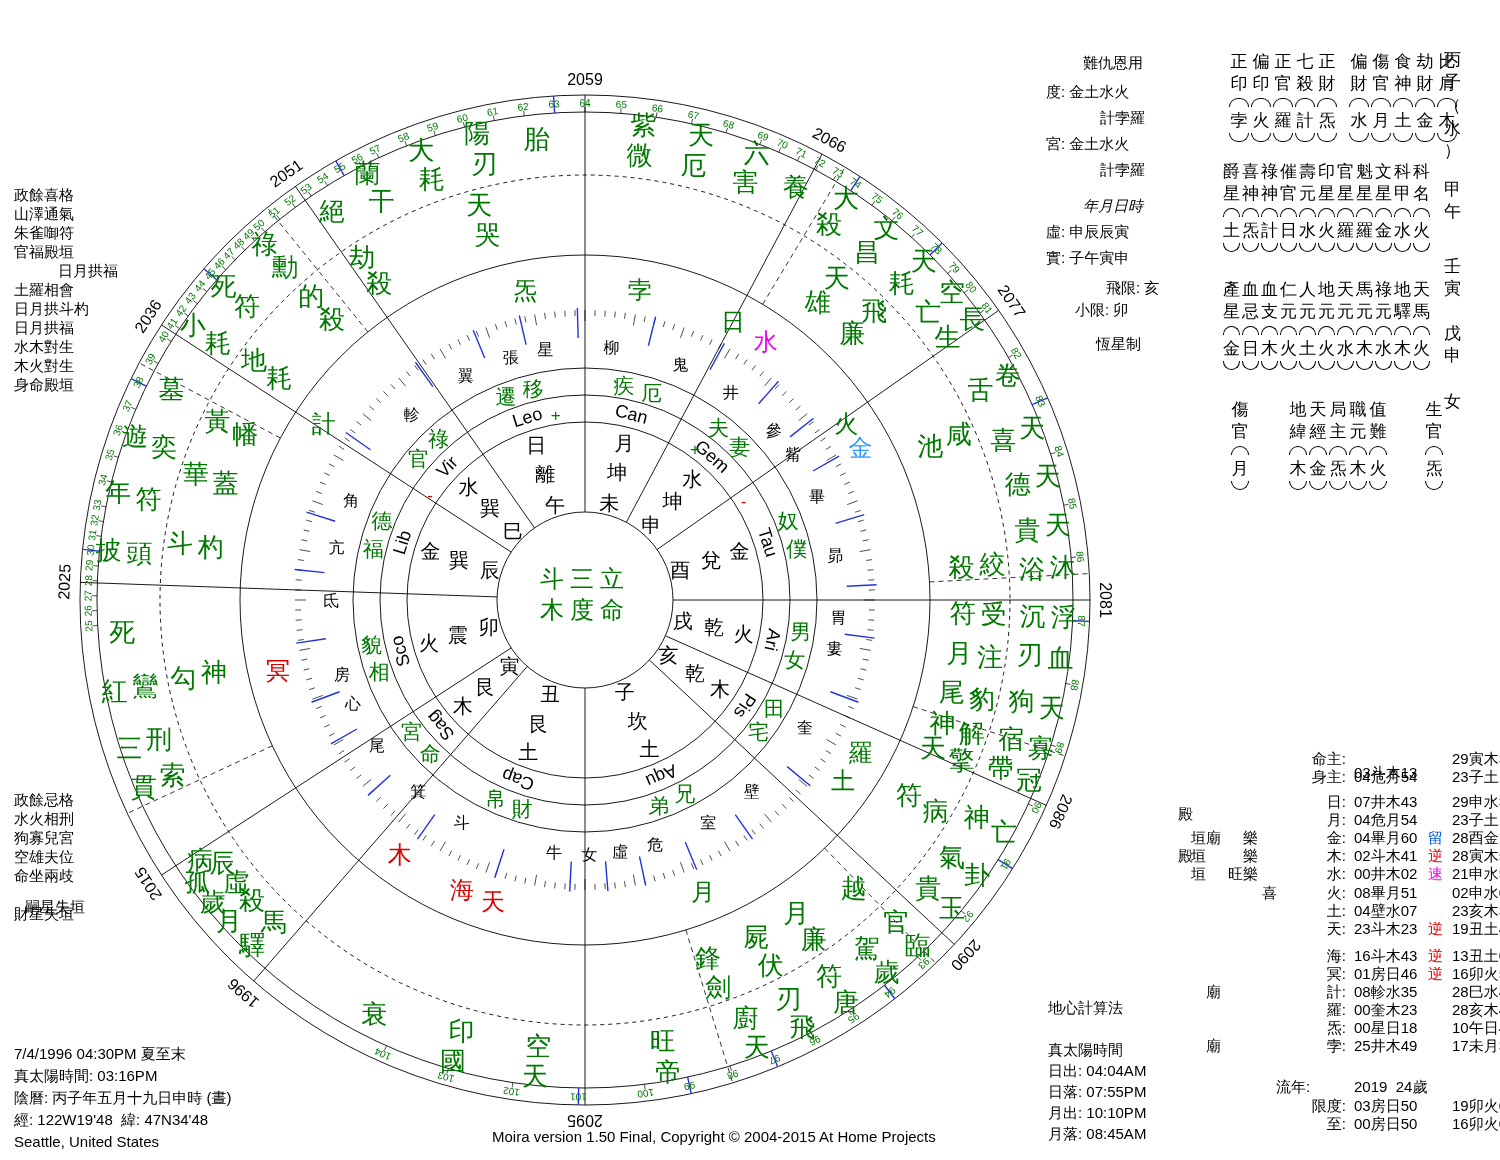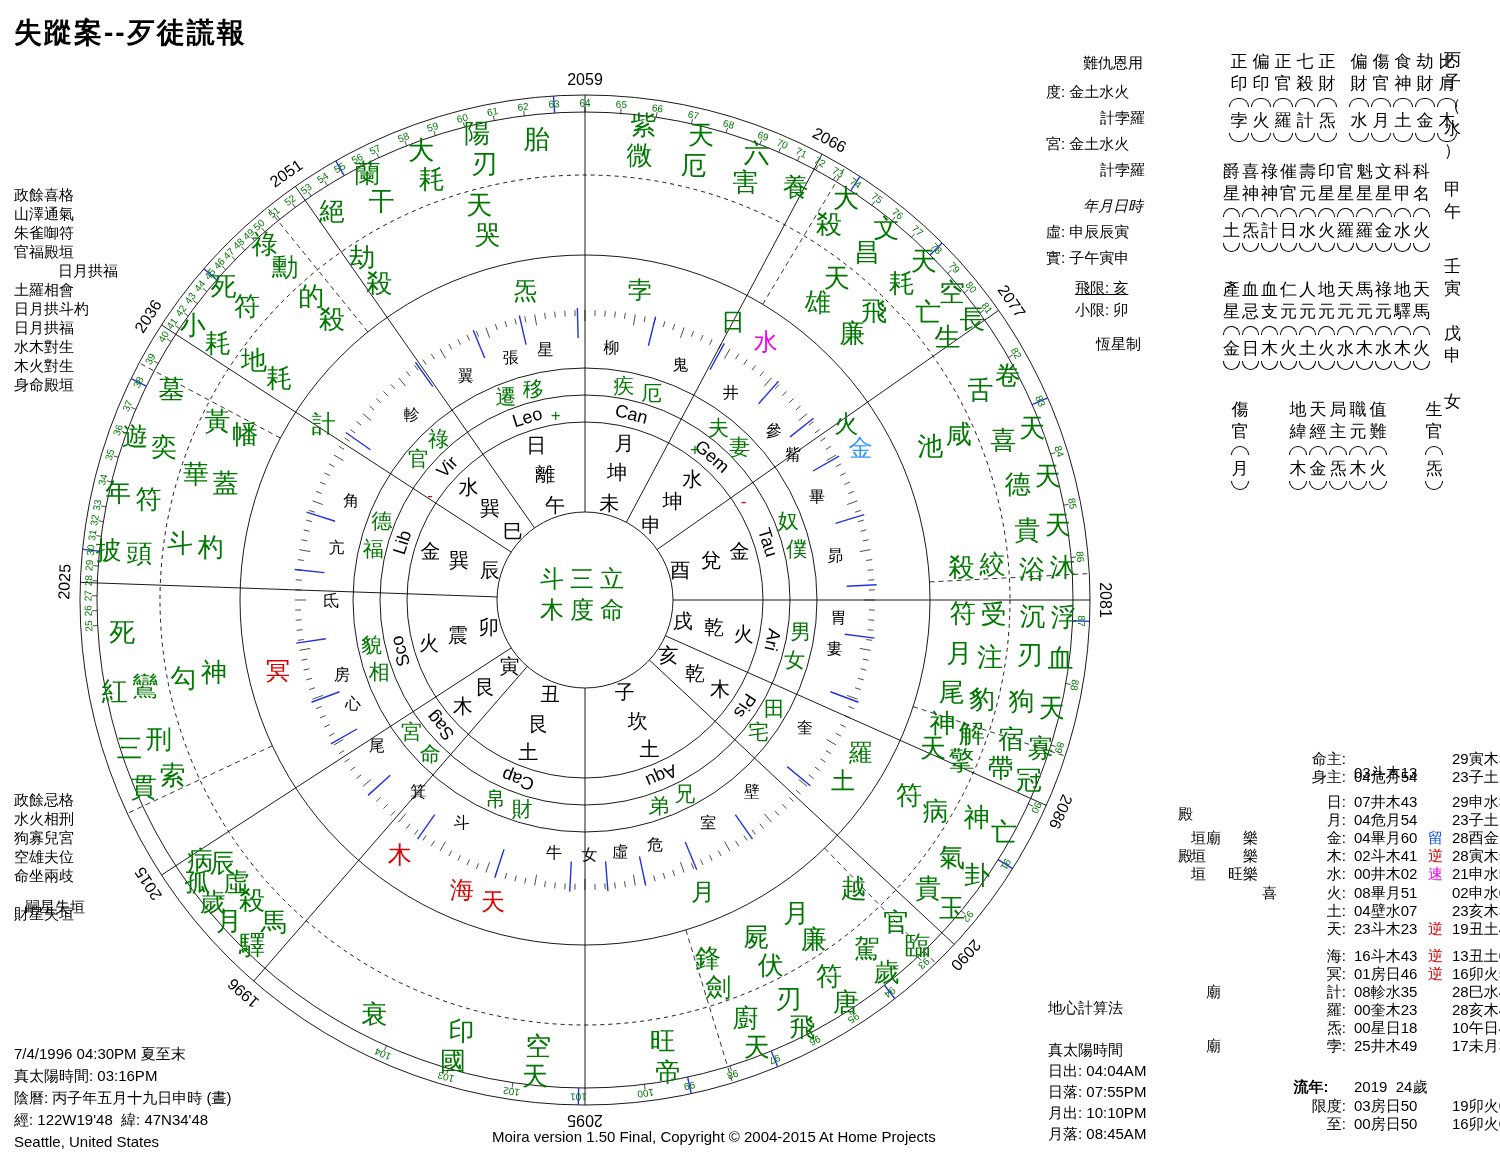--- a/index.html
+++ b/index.html
@@ -12,21 +12,20 @@
   .arc{box-sizing:border-box;height:9px;border:1px solid #000;border-bottom:none;border-radius:10px 10px 0 0;}
   .arcb{box-sizing:border-box;height:9px;border:1px solid #000;border-top:none;border-radius:0 0 10px 10px;}
   .colrow{display:flex;}
   .colrow span{display:inline-block;text-align:center;font-size:17px;color:#000;}
   .vchar{font-size:17px;color:#000;}
   .footer{font-size:15px;color:#000;}
 </style>
 </head>
 <body>
 <div id="stage">
-  <div class="abs title" style="left:14px;top:14px;">失蹤案--歹徒謊報</div>
   <div class="abs" id="wheel" style="left:0;top:0;"><svg width="1500" height="1160">
         <circle cx="585" cy="600" r="505" fill="none" stroke="#000" stroke-width="0.9"></circle>
         <circle cx="585" cy="600" r="488" fill="none" stroke="#000" stroke-width="0.9"></circle>
         <circle cx="585" cy="600" r="345" fill="none" stroke="#000" stroke-width="0.9"></circle>
         <circle cx="585" cy="600" r="232" fill="none" stroke="#000" stroke-width="0.9"></circle>
         <circle cx="585" cy="600" r="205" fill="none" stroke="#000" stroke-width="0.9"></circle>
         <circle cx="585" cy="600" r="178" fill="none" stroke="#000" stroke-width="0.9"></circle>
         <circle cx="585" cy="600" r="88" fill="none" stroke="#000" stroke-width="0.9"></circle>
         <circle cx="585" cy="600" r="425" fill="none" stroke="#000" stroke-width="0.9" stroke-dasharray="4 4"></circle>
         <line x1="585" y1="512" x2="585" y2="95" stroke="#000" stroke-width="0.9"></line>
@@ -974,21 +973,21 @@
     </div>
   <div class="abs" id="params">
       <div class="small" style="position:absolute;left:1083px;top:53px;">難仇恩用</div>
       <div class="small" style="position:absolute;left:1046px;top:82px;">度: 金土水火</div>
       <div class="small" style="position:absolute;left:1100px;top:108px;">計孛羅</div>
       <div class="small" style="position:absolute;left:1046px;top:134px;">宮: 金土水火</div>
       <div class="small" style="position:absolute;left:1100px;top:160px;">計孛羅</div>
       <div class="small" style="position:absolute;left:1083px;top:196px;font-style:italic;">年月日時</div>
       <div class="small" style="position:absolute;left:1046px;top:222px;">虛: 申辰辰寅</div>
       <div class="small" style="position:absolute;left:1046px;top:248px;">實: 子午寅申</div>
-      <div class="small" style="position:absolute;left:1075px;top:278px;text-decoration:underline;">飛限: 亥</div>
+      <div class="small" style="position:absolute;left:1106px;top:278px;">飛限: 亥</div>
       <div class="small" style="position:absolute;left:1075px;top:300px;">小限: 卯</div>
       <div class="small" style="position:absolute;left:1096px;top:334px;">恆星制</div>
     </div>
   <div class="abs" id="left-top-list">
       <div class="small" style="position:absolute;left:14px;top:185px;">政餘喜格</div>
       <div class="small" style="position:absolute;left:14px;top:204px;">山澤通氣</div>
       <div class="small" style="position:absolute;left:14px;top:223px;">朱雀啣符</div>
       <div class="small" style="position:absolute;left:14px;top:242px;">官福殿垣</div>
       <div class="small" style="position:absolute;left:14px;top:261px;margin-left:44px;">日月拱福</div>
       <div class="small" style="position:absolute;left:14px;top:280px;">土羅相會</div>
@@ -1071,21 +1070,21 @@
       <div class="plist" style="position:absolute;left:1452px;top:983px;">28巳水41+</div>
       <div class="plist" style="position:absolute;left:1276px;top:1001px;width:70px;text-align:right;">羅:</div>
       <div class="plist" style="position:absolute;left:1354px;top:1001px;">00奎木23</div>
       <div class="plist" style="position:absolute;left:1452px;top:1001px;">28亥木41-</div>
       <div class="plist" style="position:absolute;left:1276px;top:1019px;width:70px;text-align:right;">炁:</div>
       <div class="plist" style="position:absolute;left:1354px;top:1019px;">00星日18</div>
       <div class="plist" style="position:absolute;left:1452px;top:1019px;">10午日48+</div>
       <div class="plist" style="position:absolute;left:1276px;top:1037px;width:70px;text-align:right;">孛:</div>
       <div class="plist" style="position:absolute;left:1354px;top:1037px;">25井木49</div>
       <div class="plist" style="position:absolute;left:1452px;top:1037px;">17未月37+</div>
-      <div class="plist" style="position:absolute;left:1276px;top:1078px;width:70px;text-align:center;font-weight:bold;">流年:</div>
+      <div class="plist" style="position:absolute;left:1276px;top:1078px;width:70px;text-align:left;">流年:</div>
       <div class="plist" style="position:absolute;left:1354px;top:1078px;">2019  24歲</div>
       <div class="plist" style="position:absolute;left:1276px;top:1097px;width:70px;text-align:right;">限度:</div>
       <div class="plist" style="position:absolute;left:1354px;top:1097px;">03房日50</div>
       <div class="plist" style="position:absolute;left:1452px;top:1097px;">19卯火02</div>
       <div class="plist" style="position:absolute;left:1276px;top:1115px;width:70px;text-align:right;">至:</div>
       <div class="plist" style="position:absolute;left:1354px;top:1115px;">00房日50</div>
       <div class="plist" style="position:absolute;left:1452px;top:1115px;">16卯火02</div>
     </div>
   <div class="abs" id="dignities">
       <div class="plist" style="position:absolute;left:1178px;top:805px;">殿</div>

